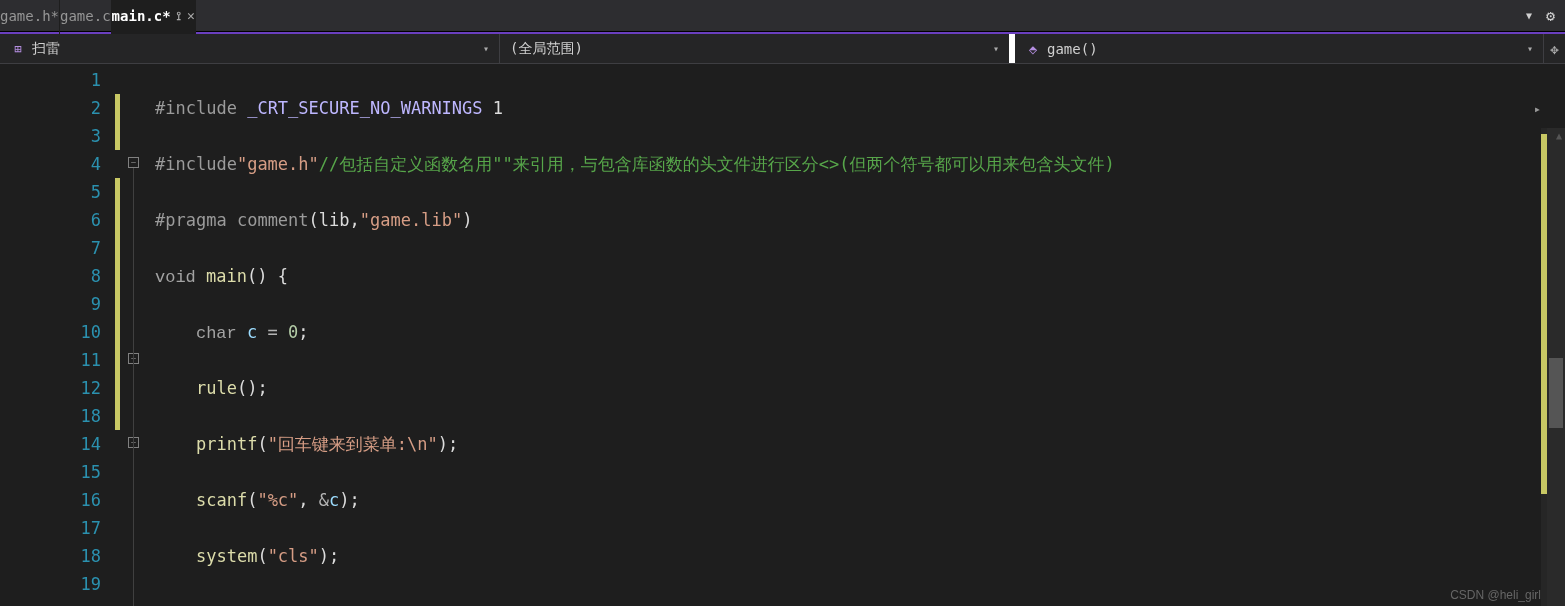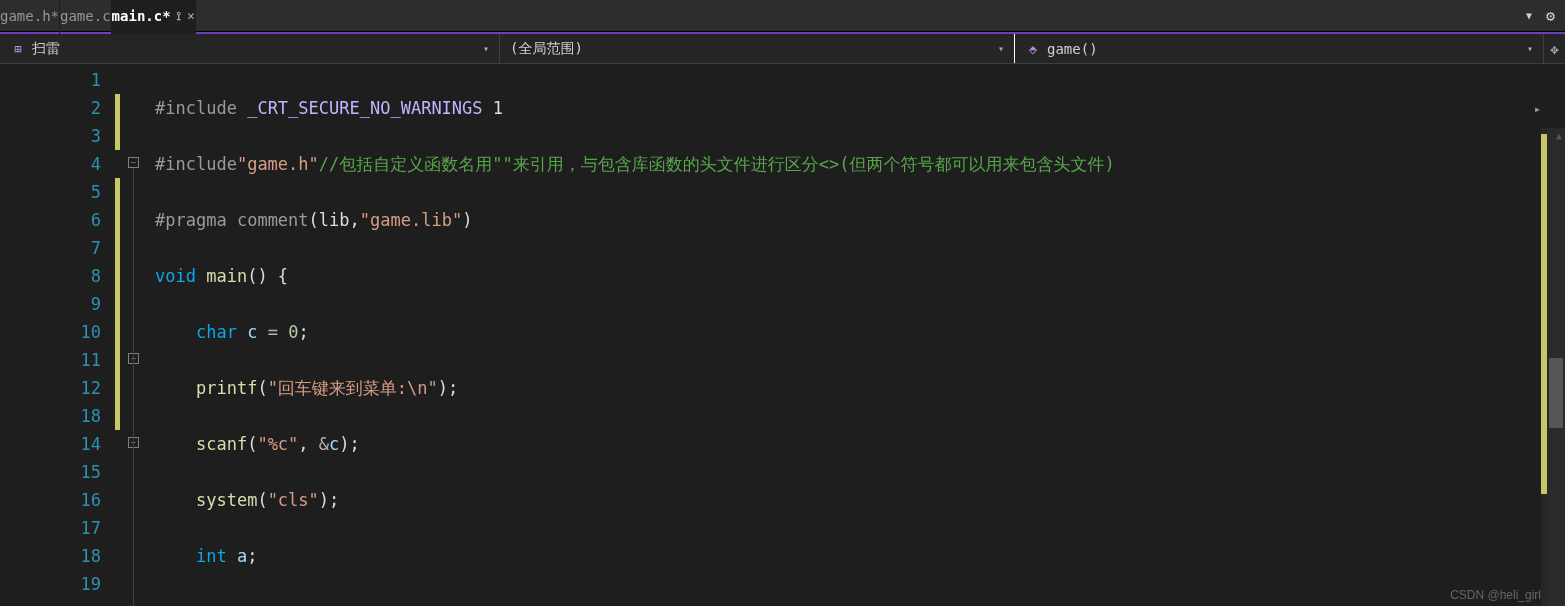--- a/index.html
+++ b/index.html
@@ -13,41 +13,41 @@
   .tab-spacer { flex: 1; }
   .tab-right { display: flex; align-items: center; gap: 14px; padding-right: 10px; color: #d0d0d0; }
   .gear { font-size: 15px; }
   .dropdown-arrow { font-size: 10px; }
 
   .accent-line { height: 2px; background: #6a3fbf; }
 
   .nav-bar { display: flex; align-items: center; height: 30px; background: #252526; border-bottom: 1px solid #3e3e42; font-size: 14px; }
   .nav-cell { display: flex; align-items: center; height: 100%; padding: 0 10px; color: #d0d0d0; gap: 6px; position: relative; }
   .nav-cell.first { flex: 0 0 500px; border-right: 1px solid #3e3e42; }
-  .nav-cell.second { flex: 0 0 515px; border-right: 1px solid #ffffff; }
+  .nav-cell.second { flex: 0 0 515px; border-right: 6px solid #ffffff; }
   .nav-cell.third { flex: 1; }
   .nav-cell .arrow { margin-left: auto; font-size: 10px; color: #aaa; }
   .nav-icon-box { width: 16px; height: 16px; display: inline-flex; align-items: center; justify-content: center; }
   .nav-icon-plus { color: #b48ee0; font-size: 12px; }
   .nav-icon-cube { color: #b48ee0; font-size: 14px; }
   .nav-split { width: 22px; display: flex; align-items: center; justify-content: center; color: #aaa; font-size: 14px; border-left:1px solid #3e3e42; height:100%; }
 
   .editor-area { display: flex; height: calc(606px - 32px - 2px - 30px); position: relative; }
   .gutter { width: 115px; background: #1e1e1e; text-align: right; padding-right: 14px; font-size: 17px; color: #2b91af; line-height: 28px; padding-top: 2px; font-family: Consolas, monospace; }
   .gutter div { height: 28px; }
 
   .fold-col { width: 40px; background: #1e1e1e; position: relative; }
   .fold-line { position: absolute; left: 18px; width: 1px; background: #404040; }
   .fold-box { position: absolute; left: 13px; width: 11px; height: 11px; border: 1px solid #808080; color: #808080; font-size: 9px; line-height: 9px; text-align: center; background: #1e1e1e; }
   .change-bar { position: absolute; left: 0; width: 5px; background: #c8c864; }
 
   .code { flex: 1; font-size: 17px; line-height: 28px; padding-top: 2px; font-family: Consolas, monospace; white-space: pre; position: relative; }
   .code-line { height: 28px; }
 
-  .k-blue { color: #0ea5e9; }
+  .k-blue { color: #a3a3a3; font-family: Liberation Mono, monospace; }
   .k-def { color: #9b9b9b; }
   .k-purple { color: #beb7ff; }
   .k-str { color: #d69d85; }
   .k-com { color: #57a64a; }
   .k-fn { color: #dcdcaa; }
   .k-num { color: #b5cea8; }
   .k-var { color: #9cdcfe; }
   .k-op { color: #b4b4b4; }
   .k-white { color: #dcdcdc; }
 
@@ -134,20 +134,21 @@
     <div class="fold-box" style="top:373px;">−</div>
     <div class="fold-line" style="top:104px;height:440px;"></div>
   </div>
 
   <div class="code">
 <div class="code-line"><span class="k-def">#</span><span class="k-def">include</span> <span class="k-purple">_CRT_SECURE_NO_WARNINGS</span> <span class="k-white">1</span></div>
 <div class="code-line"><span class="k-def">#</span><span class="k-def">include</span><span class="k-str">"game.h"</span><span class="k-com">//包括自定义函数名用""来引用，与包含库函数的头文件进行区分&lt;&gt;(但两个符号都可以用来包含头文件)</span></div>
 <div class="code-line"><span class="k-def">#</span><span class="k-def">pragma</span> <span class="k-def">comment</span><span class="k-white">(</span><span class="k-white">lib</span><span class="k-white">,</span><span class="k-str">"game.lib"</span><span class="k-white">)</span></div>
 <div class="code-line"><span class="k-blue">void</span> <span class="k-fn">main</span><span class="k-white">() {</span></div>
 <div class="code-line">    <span class="k-blue">char</span> <span class="k-var">c</span> <span class="k-op">=</span> <span class="k-num">0</span><span class="k-white">;</span></div>
+<div class="code-line">    <span class="k-fn">rule</span><span class="k-white">();</span></div>
 <div class="code-line">    <span class="k-fn">printf</span><span class="k-white">(</span><span class="k-str">"回车键来到菜单:\n"</span><span class="k-white">);</span></div>
 <div class="code-line">    <span class="k-fn">scanf</span><span class="k-white">(</span><span class="k-str">"%c"</span><span class="k-white">, </span><span class="k-op">&amp;</span><span class="k-var">c</span><span class="k-white">);</span></div>
 <div class="code-line">    <span class="k-fn">system</span><span class="k-white">(</span><span class="k-str">"cls"</span><span class="k-white">);</span></div>
 <div class="code-line">    <span class="k-blue">int</span> <span class="k-var">a</span><span class="k-white">;</span></div>
 
 
 
 
 
 

